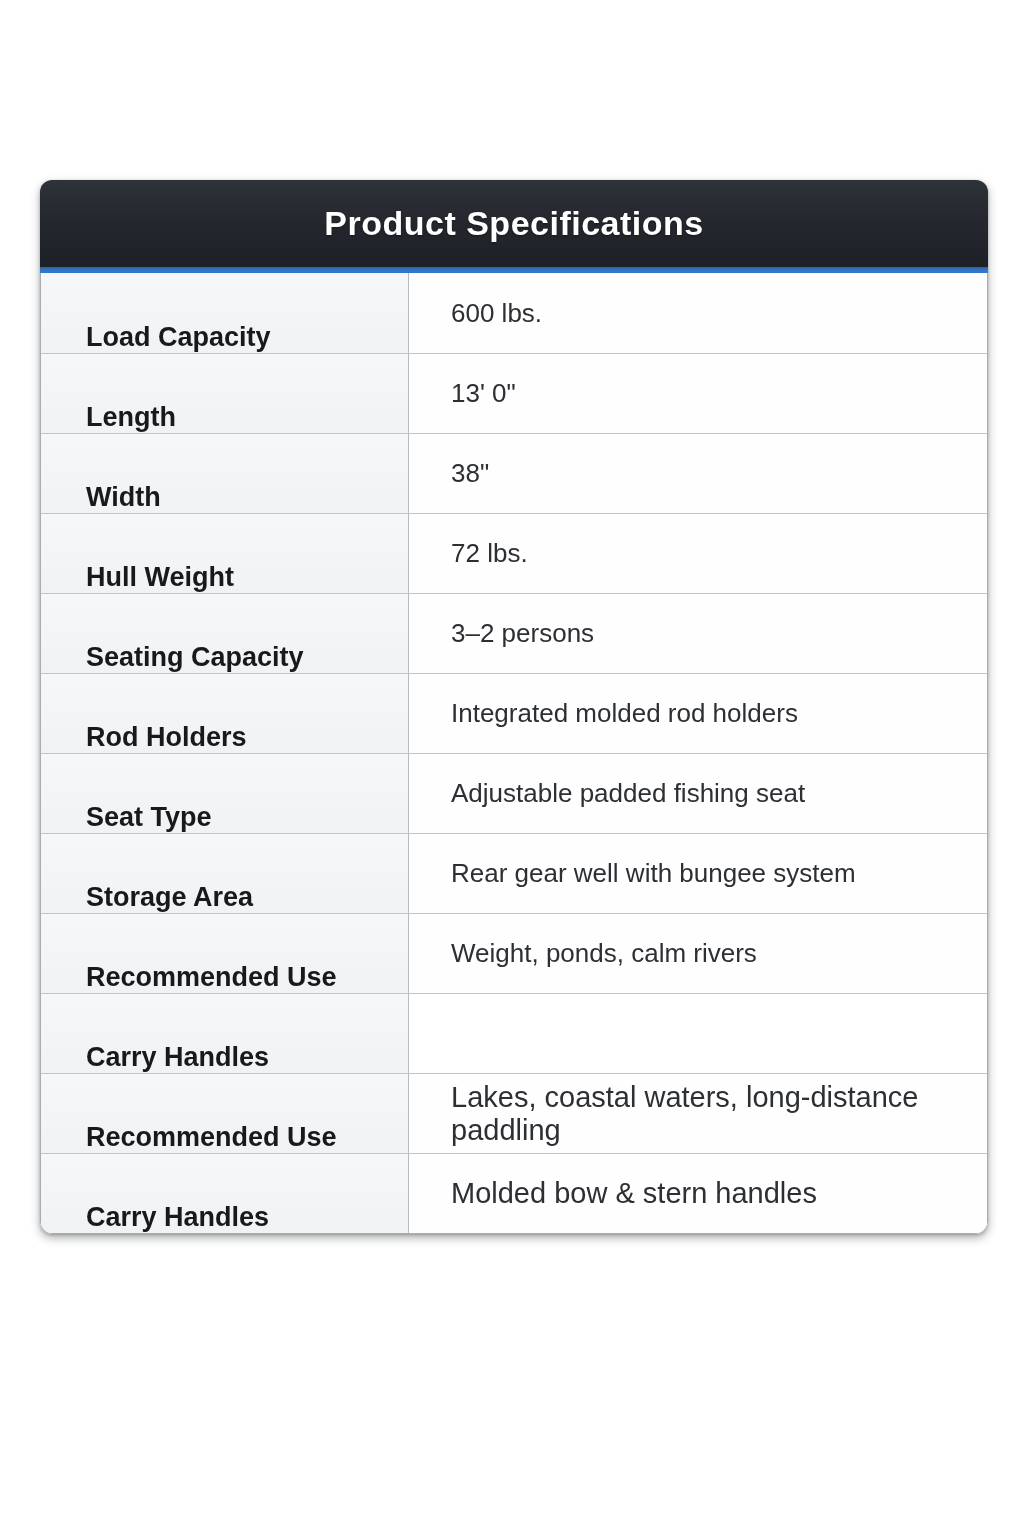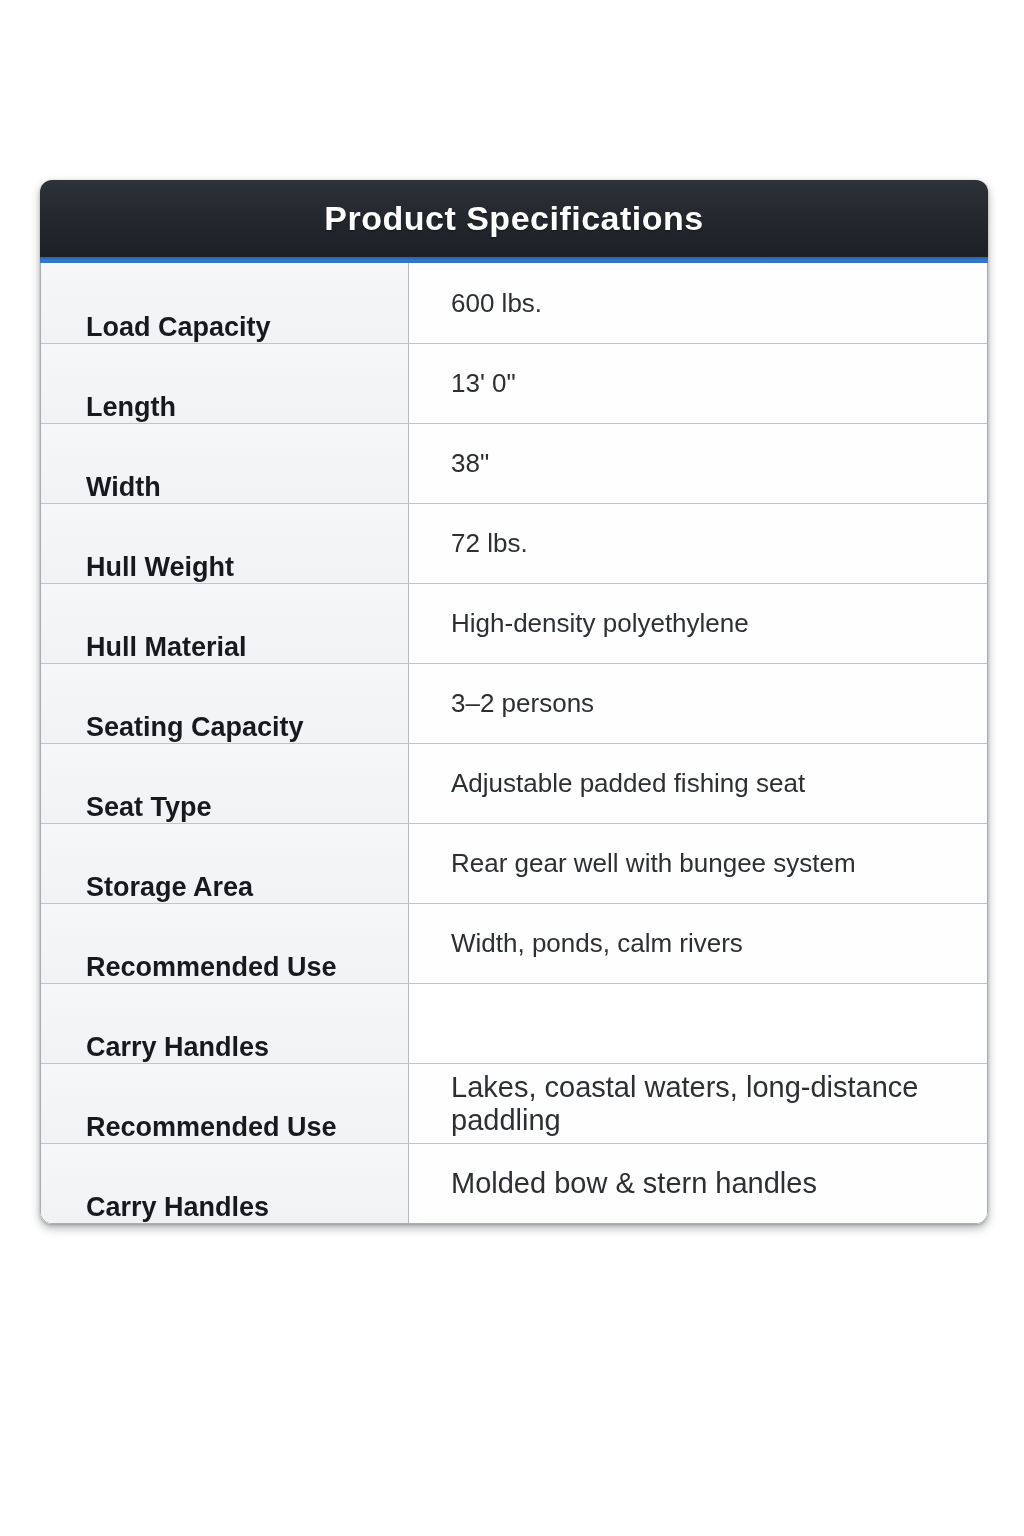--- a/index.html
+++ b/index.html
@@ -13,21 +13,21 @@
     position: absolute;
     left: 40px;
     top: 180px;
     width: 948px;
     border-radius: 12px;
     box-shadow: 0 4px 10px rgba(30,33,38,0.35), 0 1px 3px rgba(30,33,38,0.25);
     overflow: hidden;
     background: #ffffff;
   }
   .spec-header {
-    height: 77px;
+    height: 87px;
     background: linear-gradient(180deg, #2e3239 0%, #23262c 55%, #1d2026 100%);
     display: flex;
     align-items: center;
     justify-content: center;
   }
   .spec-title {
     color: #ffffff;
     font-size: 34px;
     font-weight: 700;
     letter-spacing: 0.5px;
@@ -118,38 +118,38 @@
 
     <div class="spec-row">
       <div class="spec-label-cell">
         <span class="spec-label">Hull Weight</span>
       </div>
       <div class="spec-value-cell">
         <span class="spec-value">72 lbs.</span>
       </div>
     </div>
 
-    <div class="spec-row">
-      <div class="spec-label-cell">
-        <span class="spec-label">Hull Material</span>
-      </div>
-      <div class="spec-value-cell">
-        <span class="spec-value">High-density polyethylene</span>
-      </div>
-    </div>
 
     <div class="spec-row">
       <div class="spec-label-cell">
         <span class="spec-label">Seating Capacity</span>
       </div>
       <div class="spec-value-cell">
         <span class="spec-value">3–2 persons</span>
       </div>
     </div>
 
+    <div class="spec-row">
+      <div class="spec-label-cell">
+        <span class="spec-label">Rod Holders</span>
+      </div>
+      <div class="spec-value-cell">
+        <span class="spec-value">Integrated molded rod holders</span>
+      </div>
+    </div>
 
     <div class="spec-row">
       <div class="spec-label-cell">
         <span class="spec-label">Seat Type</span>
       </div>
       <div class="spec-value-cell">
         <span class="spec-value">Adjustable padded fishing seat</span>
       </div>
     </div>
 
@@ -160,21 +160,21 @@
       <div class="spec-value-cell">
         <span class="spec-value">Rear gear well with bungee system</span>
       </div>
     </div>
 
     <div class="spec-row">
       <div class="spec-label-cell">
         <span class="spec-label">Recommended Use</span>
       </div>
       <div class="spec-value-cell">
-        <span class="spec-value">Width, ponds, calm rivers</span>
+        <span class="spec-value">Weight, ponds, calm rivers</span>
       </div>
     </div>
 
     <div class="spec-row">
       <div class="spec-label-cell">
         <span class="spec-label">Carry Handles</span>
       </div>
     </div>
 
     <div class="spec-row small">

